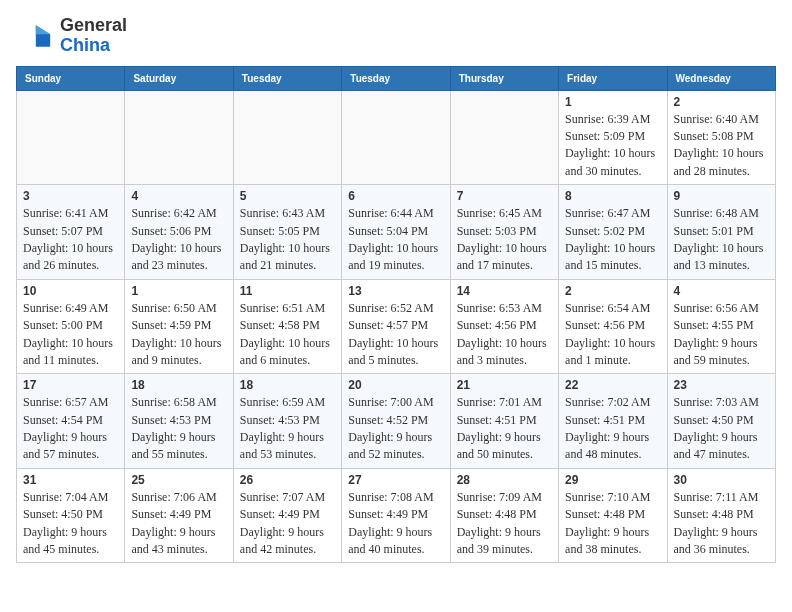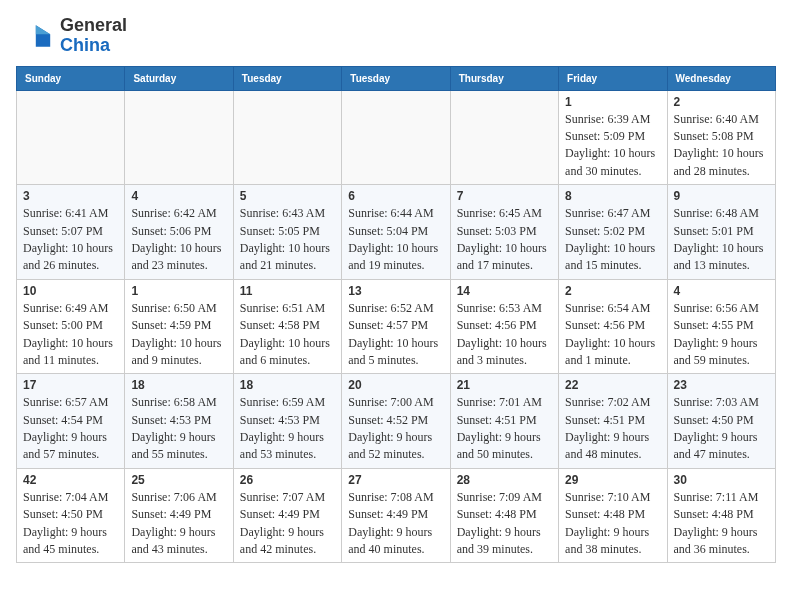--- a/index.html
+++ b/index.html
@@ -206,21 +206,21 @@
           <span class="day-number">22</span>
           <div class="day-info">Sunrise: 7:02 AM<br>Sunset: 4:51 PM<br>Daylight: 9 hours and 48 minutes.</div>
         </td>
         <td>
           <span class="day-number">23</span>
           <div class="day-info">Sunrise: 7:03 AM<br>Sunset: 4:50 PM<br>Daylight: 9 hours and 47 minutes.</div>
         </td>
       </tr>
       <tr>
         <td>
-          <span class="day-number">42</span>
+          <span class="day-number">31</span>
           <div class="day-info">Sunrise: 7:04 AM<br>Sunset: 4:50 PM<br>Daylight: 9 hours and 45 minutes.</div>
         </td>
         <td>
           <span class="day-number">25</span>
           <div class="day-info">Sunrise: 7:06 AM<br>Sunset: 4:49 PM<br>Daylight: 9 hours and 43 minutes.</div>
         </td>
         <td>
           <span class="day-number">26</span>
           <div class="day-info">Sunrise: 7:07 AM<br>Sunset: 4:49 PM<br>Daylight: 9 hours and 42 minutes.</div>
         </td>

